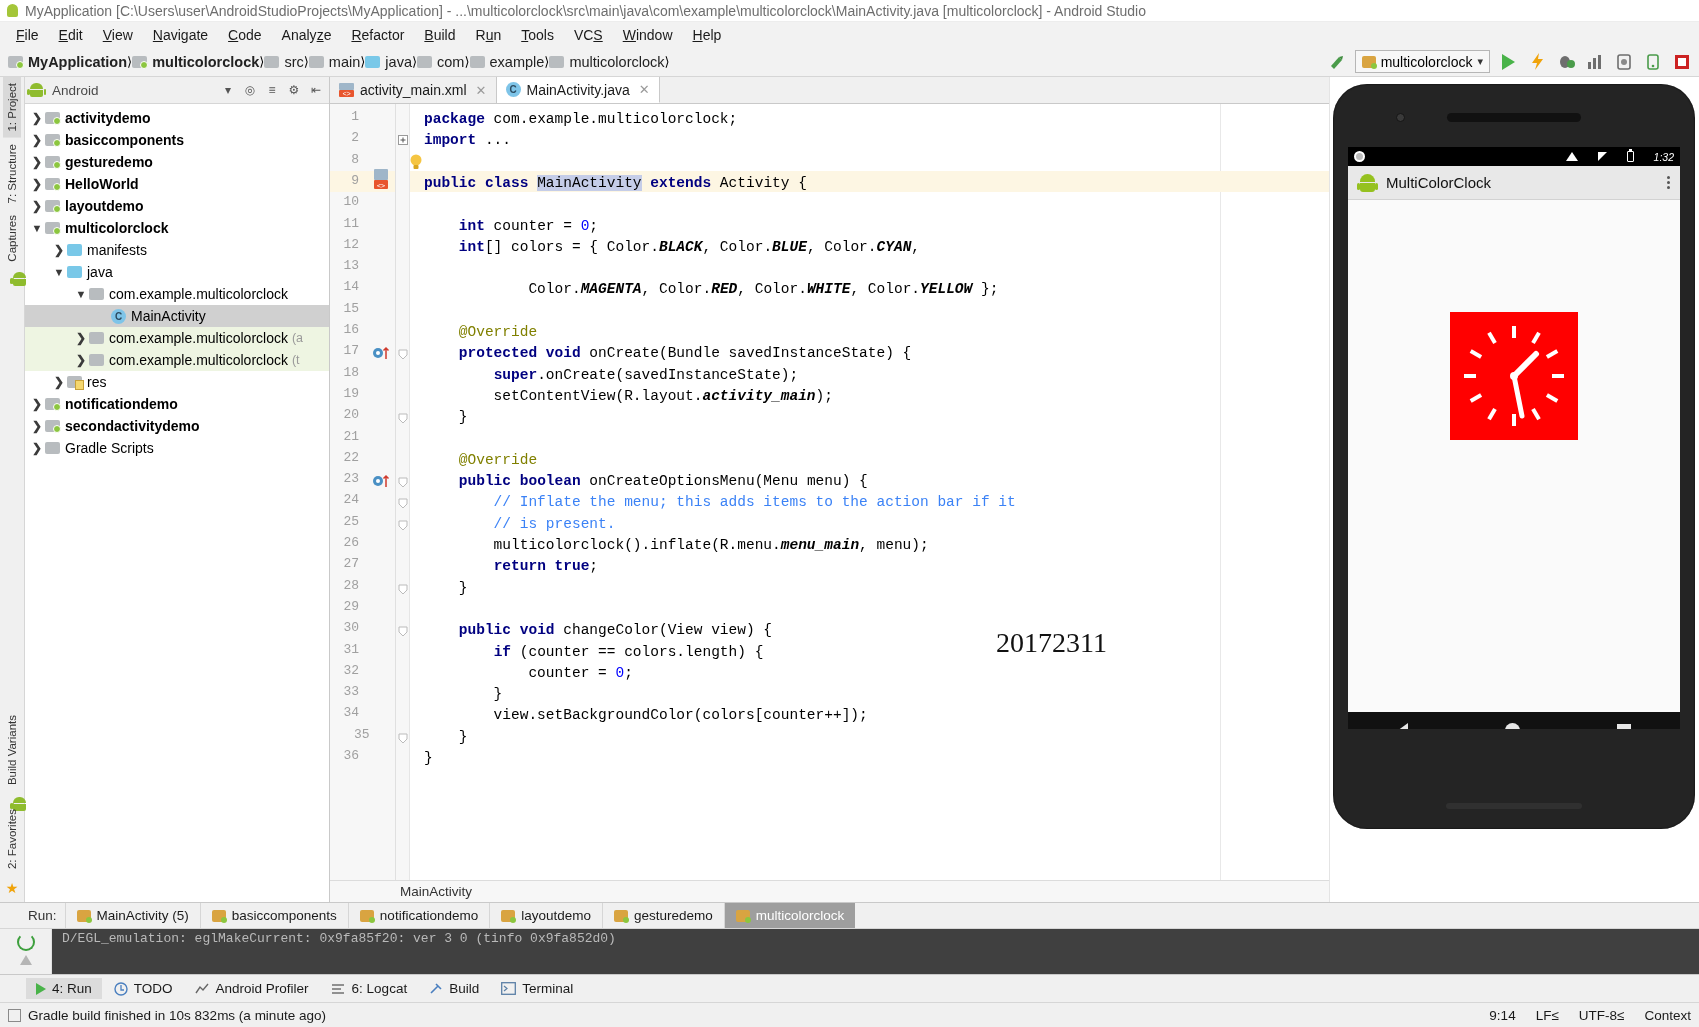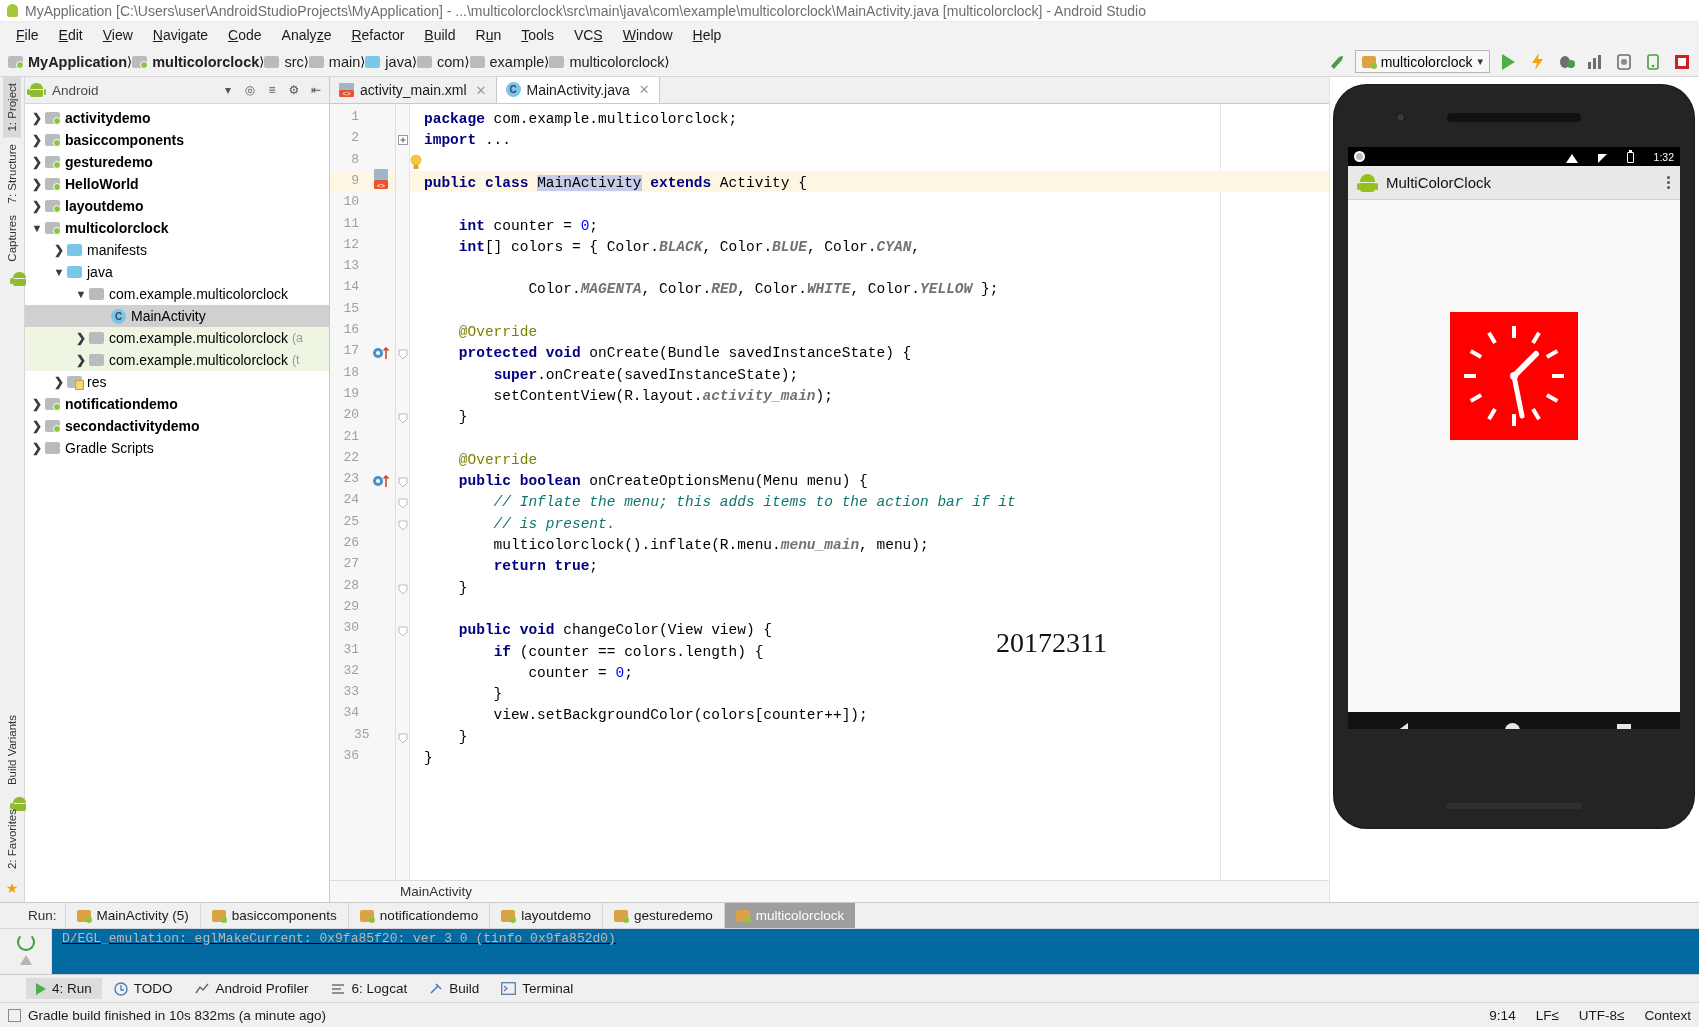--- a/index.html
+++ b/index.html
@@ -89,40 +89,40 @@
   .closex{color:#9a9a9a;font-size:13px;margin-left:3px;}
 
   .editor{flex:1 1 auto;display:flex;position:relative;overflow:hidden;background:#fff;}
   .gutter{width:66px;background:#f7f7f7;border-right:1px solid #e0e0e0;flex:0 0 66px;position:relative;}
   .gutter .lnum{position:absolute;right:36px;width:30px;text-align:right;font-family:"Liberation Mono",monospace;font-size:13px;color:#a0a0a0;}
   .foldcol{width:14px;background:#f7f7f7;border-right:1px solid #e6e6e6;flex:0 0 14px;position:relative;}
   .code{flex:1 1 auto;position:relative;font-family:"Liberation Mono",monospace;font-size:14.5px;line-height:21.3px;padding-left:14px;overflow:hidden;}
   .cl{position:absolute;left:14px;white-space:pre;}
   .hl-line{position:absolute;left:0;right:0;height:21px;background:#fdf6e3;}
   .kw{color:#000080;font-weight:bold;}
-  .cst{color:#737373;font-style:italic;font-weight:bold;}
+  .cst{color:#000000;font-style:italic;font-weight:bold;}
   .ann{color:#808000;}
-  .cmt{color:#0f766e;font-style:italic;}
+  .cmt{color:#3b82f6;}
   .num{color:#0000ff;}
   .selbg{background:#c5cde8;}
   .plain{color:#000;}
   .watermark{position:absolute;font-size:28px;color:#111;font-family:"Liberation Serif",serif;}
   .edgeline{position:absolute;top:0;bottom:0;width:1px;background:#e8e8e8;}
 
   .breadcrumb-bot{height:22px;background:#f7f7f7;border-top:1px solid #dcdcdc;display:flex;align-items:center;padding-left:70px;font-size:13.5px;color:#333;flex:0 0 22px;}
 
   
   .emuarea{width:370px;flex:0 0 370px;background:#fff;position:relative;border-left:1px solid #e4e4e4;}
   .phone{position:absolute;left:3px;top:7px;width:362px;height:745px;background:#242424;border-radius:34px;box-shadow:0 0 2px #000 inset;}
   .phone .speaker{position:absolute;top:29px;left:50%;transform:translateX(-50%);width:134px;height:9px;background:#111;border-radius:5px;}
   .phone .cam{position:absolute;top:29px;left:63px;width:9px;height:9px;border-radius:50%;background:#3a3a3a;border:1px solid #151515;}
   .screen{position:absolute;left:15px;top:63px;width:332px;height:582px;background:#fafafa;overflow:hidden;}
   .sysbar{height:19px;background:#000;display:flex;align-items:center;padding:0 6px;}
   .sysbar .dot{width:11px;height:11px;border-radius:50%;background:#bdbdbd;border:2px solid #fff;}
-  .sysbar .right{margin-left:auto;display:flex;align-items:flex-end;gap:20px;color:#fff;font-size:10.5px;}
+  .sysbar .right{margin-left:auto;display:flex;align-items:center;gap:20px;color:#fff;font-size:10.5px;font-style:italic;}
   .wifi{width:0;height:0;border-left:6px solid transparent;border-right:6px solid transparent;border-bottom:9px solid #fff;}
   .sigtri{width:0;height:0;border-left:9px solid #fff;border-bottom:9px solid transparent;}
   .batt{width:7px;height:11px;border:1.3px solid #fff;border-radius:1px;position:relative;}
   .batt:before{content:"";position:absolute;top:-3px;left:1.6px;width:3px;height:2px;background:#fff;}
   .actionbar{height:34px;background:#e8e8e8;display:flex;align-items:center;padding:0 10px;border-bottom:1px solid #d2d2d2;}
   .actionbar .droid{width:19px;height:18px;position:relative;flex:0 0 19px;margin-right:9px;}
   .actionbar .droid .h{position:absolute;left:2px;top:0;width:15px;height:8px;background:#95c11f;border-radius:8px 8px 0 0;}
   .actionbar .droid .b{position:absolute;left:2px;top:9px;width:15px;height:9px;background:#95c11f;border-radius:0 0 3px 3px;}
   .actionbar .droid .al{position:absolute;left:-1px;top:9px;width:3px;height:7px;background:#95c11f;border-radius:2px;}
   .actionbar .droid .ar{position:absolute;right:-1px;top:9px;width:3px;height:7px;background:#95c11f;border-radius:2px;}
@@ -138,21 +138,21 @@
   .phone .bottombar{position:absolute;left:50%;transform:translateX(-50%);bottom:20px;width:136px;height:6px;background:#303030;border-radius:3px;}
 
   
   .runpanel{flex:0 0 auto;background:#f0f0f0;border-top:1px solid #c9c9c9;}
   .runtabs{height:25px;display:flex;align-items:stretch;background:#f0f0f0;}
   .runlabel{font-size:13.5px;color:#333;display:flex;align-items:center;padding:0 8px 0 28px;}
   .rtab{display:flex;align-items:center;gap:6px;padding:0 11px;font-size:13.5px;border-left:1px solid #d6d6d6;cursor:default;color:#1a1a1a;}
   .rtab.active{background:#9e9e9e;color:#fff;}
   .rtab .mi-icon{width:14px;height:12px;background:#d9a441;border-radius:2px;position:relative;flex:0 0 14px;}
   .rtab .mi-icon:after{content:"";position:absolute;right:-1px;bottom:-1px;width:6px;height:6px;background:#8cc63f;border-radius:50%;}
-  .console{height:46px;background:#0369a1;border-top:1px solid #d6d6d6;display:flex;text-decoration:underline;}
+  .console{height:46px;background:#404040;border-top:1px solid #d6d6d6;display:flex;}
   .console .side{width:52px;background:#f0f0f0;border-right:1px solid #e0e0e0;display:flex;flex-direction:column;align-items:center;padding-top:4px;gap:4px;}
   .console .logtext{font-family:"Liberation Mono",monospace;font-size:13px;color:#b9b9b9;padding:2px 0 0 10px;white-space:nowrap;overflow:hidden;}
   .circ-arrow{width:18px;height:18px;border:2px solid #3c9f3c;border-radius:50%;border-top-color:transparent;}
   .up-arrow{width:0;height:0;border-left:6px solid transparent;border-right:6px solid transparent;border-bottom:10px solid #b5b5b5;}
 
   
   .bottombarrow{height:28px;background:#f0f0f0;border-top:1px solid #c9c9c9;display:flex;align-items:center;padding-left:26px;gap:2px;flex:0 0 28px;}
   .btool{display:flex;align-items:center;gap:6px;padding:3px 10px;font-size:13.5px;color:#1a1a1a;cursor:default;}
   .btool.active{background:#dcdcdc;}
 

